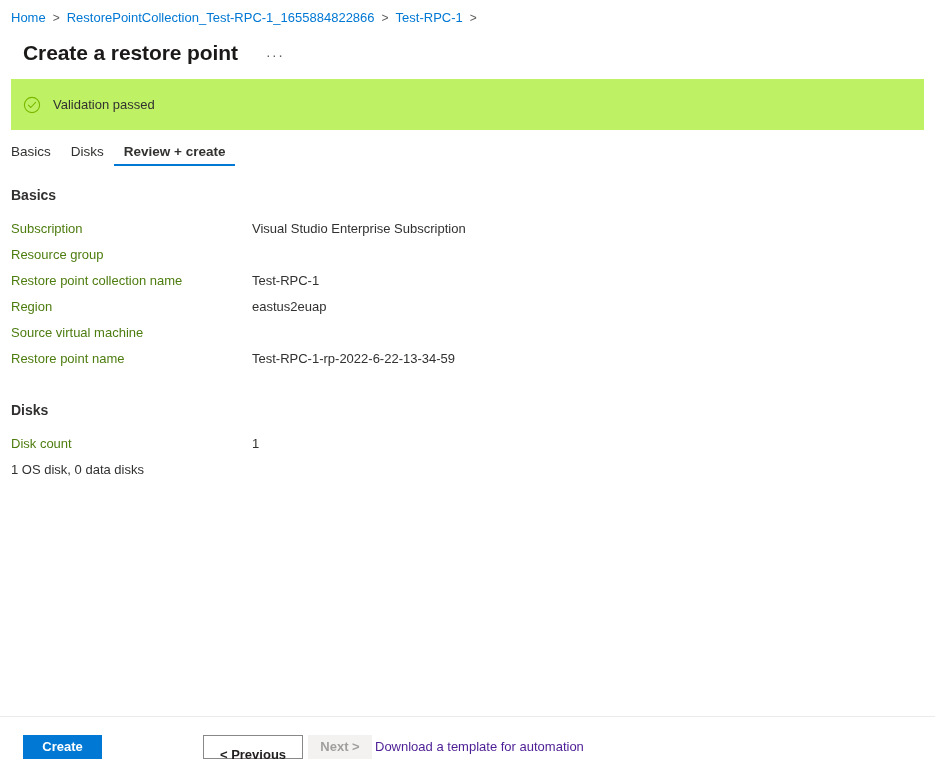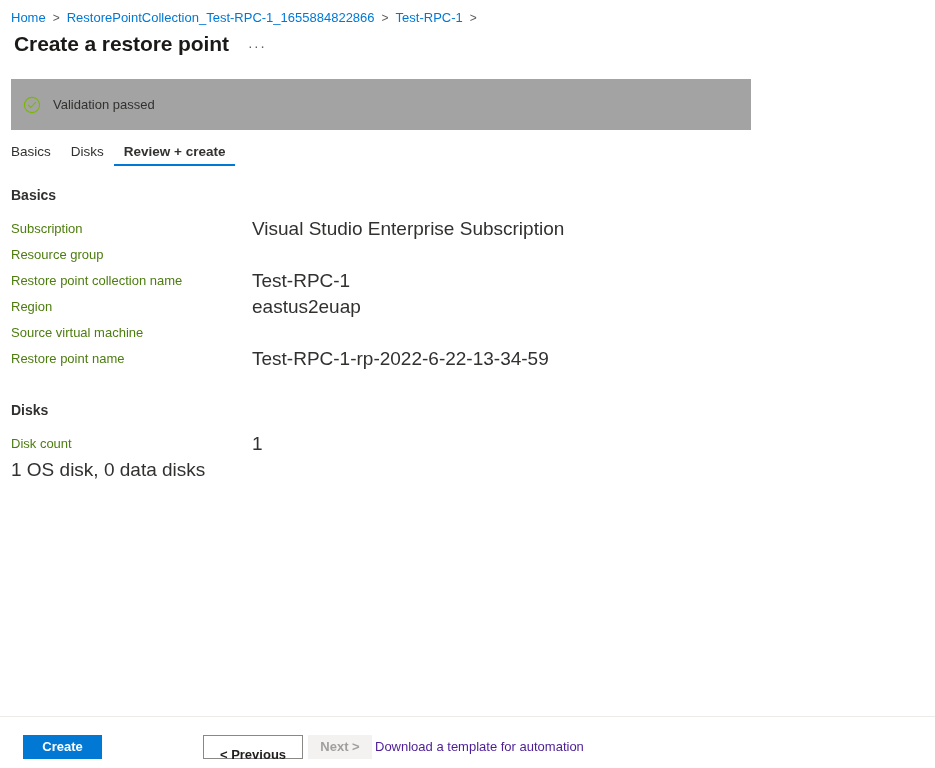--- a/index.html
+++ b/index.html
@@ -52,42 +52,42 @@
     left: 11px;
     display: flex;
     align-items: center;
   }
   .page-title {
     font-size: 21px;
     font-weight: 600;
     color: #1b1a19;
     letter-spacing: -0.1px;
     line-height: 28px;
-    margin: 3px;
+    margin: 12px;
     padding: 0;
   }
   .title-ellipsis {
     margin-left: 16px;
     color: #605e5c;
     font-size: 14px;
     line-height: 28px;
     letter-spacing: 1.5px;
     cursor: pointer;
     user-select: none;
     padding-top: 4px;
   }
 
   
   .banner {
     position: absolute;
     top: 79px;
     left: 11px;
-    width: 740px;
+    width: 913px;
     height: 51px;
-    background: #a3a3a3;
+    background: #bef264;
     display: flex;
     align-items: center;
     padding-left: 12px;
   }
   .banner-icon {
     width: 18px;
     height: 18px;
     flex: 0 0 18px;
     display: block;
   }
@@ -147,21 +147,21 @@
     height: 26px;
   }
   .kv-label {
     width: 241px;
     flex: 0 0 241px;
     font-size: 13px;
     color: #4d7c0f;
     line-height: 20px;
   }
   .kv-value {
-    font-size: 19px;
+    font-size: 13px;
     color: #323130;
     line-height: 20px;
     word-break: break-word;
   }
   .kv-value:empty::before { content: ""; }
 
   
   .footer-divider {
     position: absolute;
     left: 0;

